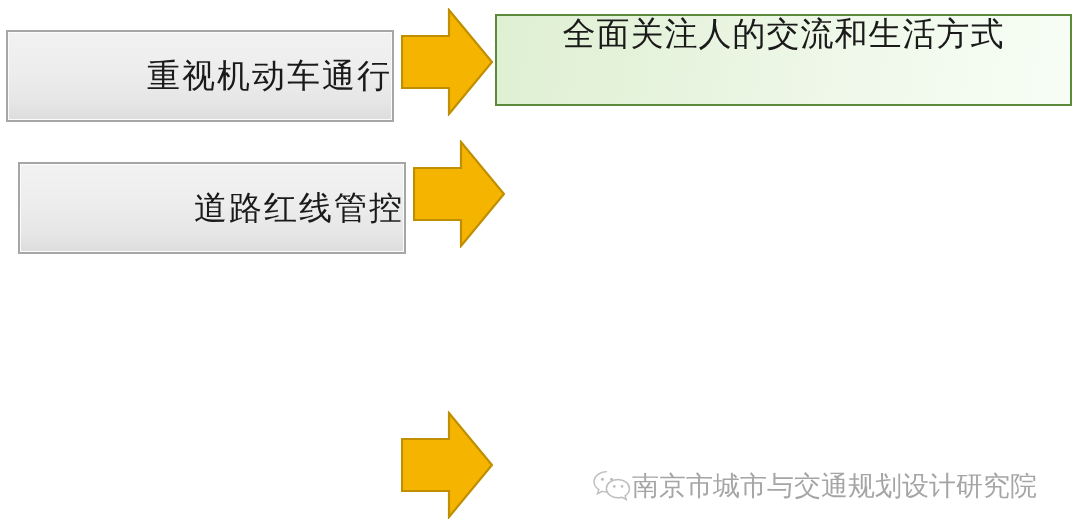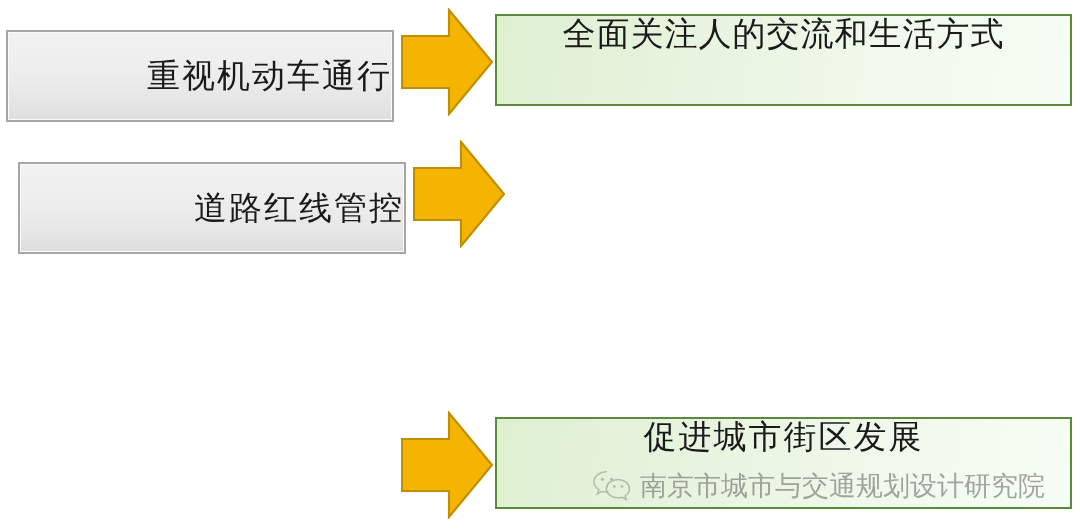--- a/index.html
+++ b/index.html
@@ -97,21 +97,20 @@
   .box-after.wide .label { letter-spacing: 1px; }
 
   
   #watermark {
     position: absolute;
     left: 592px;
     top: 462px;
     height: 48px;
     display: flex;
     align-items: center;
-    gap: 8px;
     pointer-events: none;
   }
   #watermark .wm-logo {
     width: 40px;
     height: 34px;
     opacity: .55;
     flex: 0 0 auto;
   }
   #watermark .wm-logo svg { display: block; width: 100%; height: 100%; }
   #watermark .wm-text {
@@ -153,23 +152,20 @@
     </div>
   </div>
 
 
   <div class="row row-3">
     <div class="arrow">
       <svg viewBox="0 0 92 108" preserveAspectRatio="none" xmlns="http://www.w3.org/2000/svg">
         <polygon points="1,28 48,28 48,2 91,54 48,106 48,80 1,80" fill="#f5b400" stroke="#bf8f00" stroke-width="2.2" stroke-linejoin="miter"></polygon>
       </svg>
     </div>
-    <div class="box-after">
-      <span class="label">促进城市街区发展</span>
-    </div>
   </div>
 
   <div id="watermark">
     <span class="wm-logo">
       <svg viewBox="0 0 44 36" xmlns="http://www.w3.org/2000/svg">
         <g fill="none" stroke="#8a8a8a" stroke-width="1.6">
           <path d="M16.5 2.2C8.6 2.2 2.2 7.2 2.2 13.4c0 3.5 2.1 6.6 5.3 8.7l-1.5 4.5 5.2-2.7c1.6.5 3.4.7 5.3.7.5 0 1 0 1.5-.06"></path>
           <path d="M28.5 10.8c-7 0-12.7 4.5-12.7 10.1 0 5.6 5.7 10.1 12.7 10.1 1.6 0 3.1-.2 4.5-.6l4.7 2.4-1.3-4c2.8-1.9 4.8-4.7 4.8-7.9 0-5.6-5.7-10.1-12.7-10.1z"></path>
         </g>
         <g fill="#8a8a8a">

